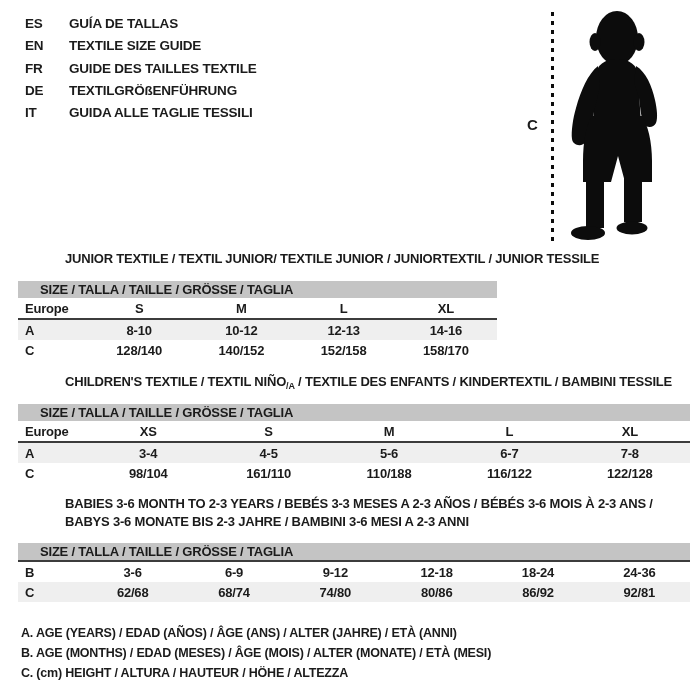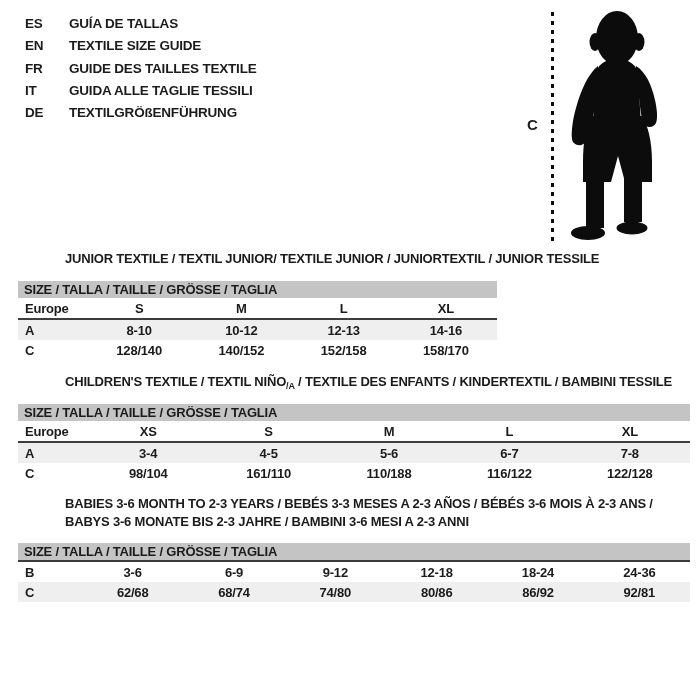--- a/index.html
+++ b/index.html
@@ -23,21 +23,21 @@
 
   
   .section-title { position:absolute; left:21px; font-size:13px; white-space:nowrap;margin-left:44px; }
   .section-title .subscript { font-size:9px; vertical-align:-3px; }
   .two-line { line-height:18px; }
 
   
   .size-table { position:absolute; left:18px; font-size:13px; }
   .w-junior { width:479px; }
   .w-full { width:672px; }
-  .thead { background:var(--header-bg,#c4c4c4); height:17px; line-height:17px; padding-left:6px;
+  .thead { background:var(--header-bg,#c4c4c4); height:17px; line-height:17px; padding-left:22px;
     white-space:nowrap; overflow:hidden; }
   .trow { display:grid; align-items:center; height:20px; }
   .cols4 { grid-template-columns:70px repeat(4,1fr); }
   .cols5 { grid-template-columns:70px repeat(5,1fr); }
   .cols6 { grid-template-columns:64px repeat(6,1fr); }
   .cell { text-align:center; }
   .rlabel { text-align:left; padding-left:7px; }
   .divider-bottom { border-bottom:2px solid var(--divider,#3c3c3c); }
   .alt { background:var(--alt-bg,#efefef); }
 
@@ -56,26 +56,26 @@
     </div>
     <div class="lang-row">
       <span>EN</span>
       <span>TEXTILE SIZE GUIDE</span>
     </div>
     <div class="lang-row">
       <span>FR</span>
       <span>GUIDE DES TAILLES TEXTILE</span>
     </div>
     <div class="lang-row">
+      <span>DE</span>
+      <span>TEXTILGRÖßENFÜHRUNG</span>
+    </div>
+    <div class="lang-row">
       <span>IT</span>
       <span>GUIDA ALLE TAGLIE TESSILI</span>
-    </div>
-    <div class="lang-row">
-      <span>DE</span>
-      <span>TEXTILGRÖßENFÜHRUNG</span>
     </div>
   </div>
 
   <div class="dash-line"></div>
   <div class="height-label">C</div>
   <svg class="silhouette" width="130" height="240" viewBox="0 0 130 240" fill="#0c0c0c" xmlns="http://www.w3.org/2000/svg">
     <ellipse cx="61" cy="32" rx="21" ry="27"></ellipse>
     <ellipse cx="39" cy="36" rx="5.5" ry="9"></ellipse>
     <ellipse cx="83" cy="36" rx="5.5" ry="9"></ellipse>
     <path d="M40,70 C40,59 49,53 61,53 C73,53 82,59 82,70 L85,118 L37,118 Z"></path>
@@ -167,14 +167,19 @@
       <span class="cell rlabel">C</span>
       <span class="cell">62/68</span>
       <span class="cell">68/74</span>
       <span class="cell">74/80</span>
       <span class="cell">80/86</span>
       <span class="cell">86/92</span>
       <span class="cell">92/81</span>
     </div>
   </div>
 
+  <div class="legend">
+    <div>A. AGE (YEARS) / EDAD (AÑOS) / ÂGE (ANS) / ALTER (JAHRE) / ETÀ (ANNI)</div>
+    <div>B. AGE (MONTHS) / EDAD (MESES) / ÂGE (MOIS) / ALTER (MONATE) / ETÀ (MESI)</div>
+    <div>C. (cm) HEIGHT / ALTURA / HAUTEUR / HÖHE / ALTEZZA</div>
+  </div>
 
 </div>
 
 </body></html>

